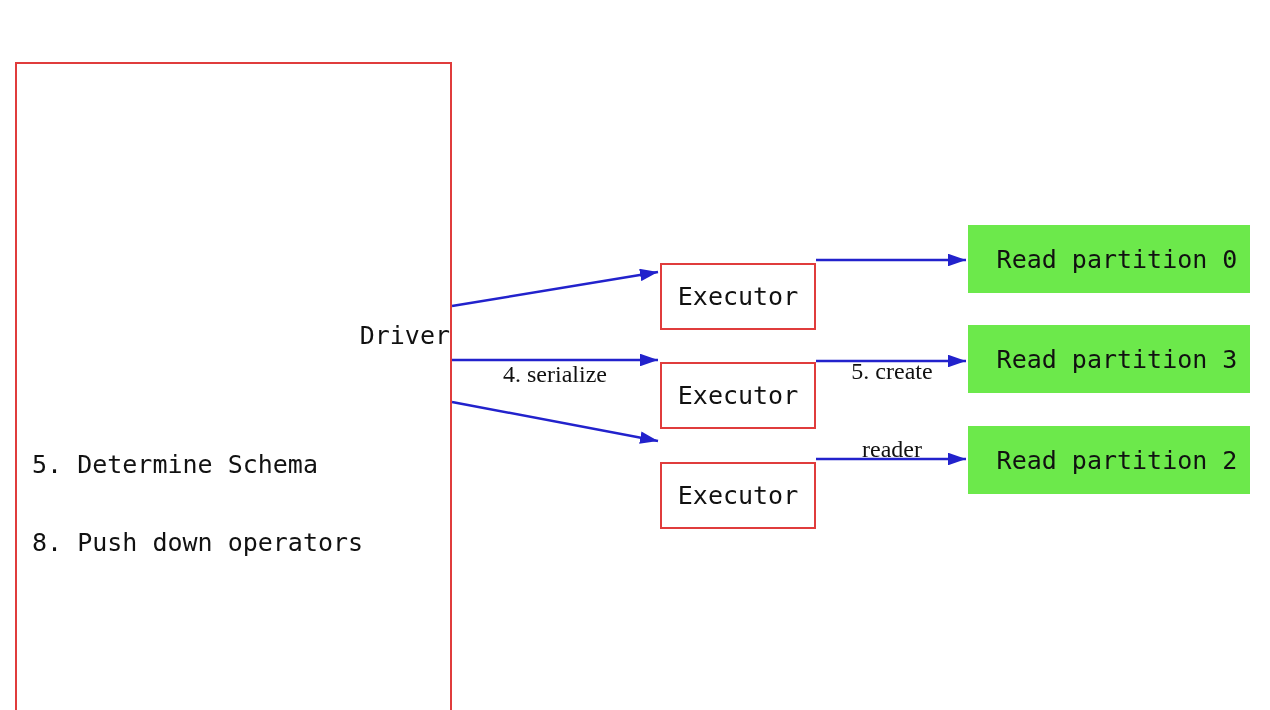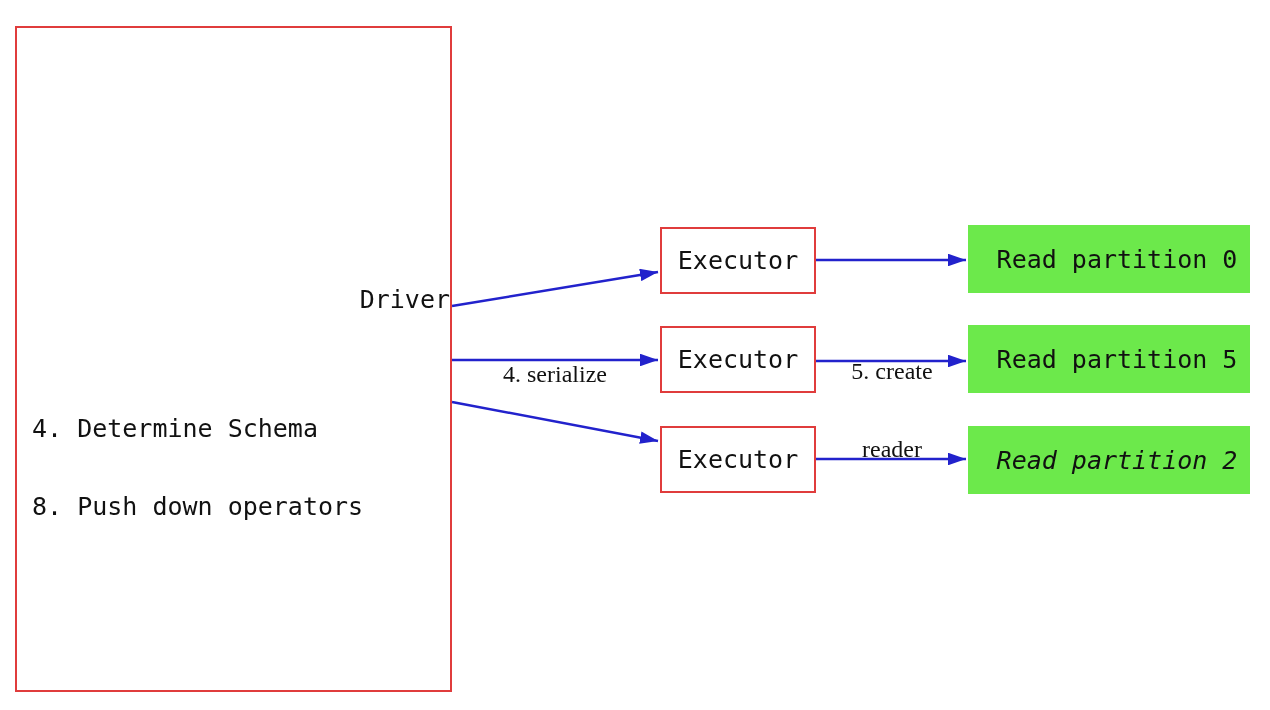--- a/index.html
+++ b/index.html
@@ -30,20 +30,21 @@
   svg.arrow-layer marker path {
     fill: var(--arrow-blue, #2222cc);
   }
   .box {
     position: absolute;
     box-sizing: border-box;
     background: #ffffff;
   }
   .red-border {
     border: 2px solid var(--box-border-red, #e03c3c);
+    margin-top: 36px;
   }
   .driver-box {
     left: 15px;
     top: 26px;
     width: 437px;
     height: 666px;
   }
   .driver-title {
     position: absolute;
     left: 0;
@@ -82,21 +83,21 @@
     background: var(--partition-green, #6ce94b);
     display: flex;
     align-items: center;
     justify-content: center;
     font-size: 25px;
     white-space: pre;
     padding-left: 16px;
   }
   .partition-1 { top: 225px; }
   .partition-2 { top: 325px; }
-  .partition-3 { top: 426px; font-style: italic; }
+  .partition-3 { top: 426px; }
   .edge-label {
     position: absolute;
     font-family: "Liberation Serif", serif;
     font-size: 24px;
     line-height: 26px;
     text-align: center;
     white-space: pre;
   }
   .label-serialize {
     left: 455px;
@@ -124,40 +125,40 @@
     <line x1="452" y1="360" x2="658" y2="360" marker-end="url(#arrowhead)"></line>
     <line x1="452" y1="402" x2="658" y2="441" marker-end="url(#arrowhead)"></line>
     <line x1="816" y1="260" x2="966" y2="260" marker-end="url(#arrowhead)"></line>
     <line x1="816" y1="361" x2="966" y2="361" marker-end="url(#arrowhead)"></line>
     <line x1="816" y1="459" x2="966" y2="459" marker-end="url(#arrowhead)"></line>
   </svg>
 
   <div class="box red-border driver-box">
     <div class="driver-title">Driver</div>
     <div class="driver-steps">
-      <div>4. Determine Schema</div>
+      <div>5. Determine Schema</div>
       <div>8. Push down operators</div>
     </div>
   </div>
 
   <div class="box red-border executor-box executor-1">
     <span>Executor</span>
   </div>
   <div class="box red-border executor-box executor-2">
     <span>Executor</span>
   </div>
   <div class="box red-border executor-box executor-3">
     <span>Executor</span>
   </div>
 
   <div class="box partition-box partition-1">
     <span>Read partition 0</span>
   </div>
   <div class="box partition-box partition-2">
-    <span>Read partition 5</span>
+    <span>Read partition 3</span>
   </div>
   <div class="box partition-box partition-3">
     <span>Read partition 2</span>
   </div>
 
   <div class="edge-label label-serialize">
     <div>4. serialize</div>
   </div>
   <div class="edge-label label-create-reader">
     <div>5. create</div>

